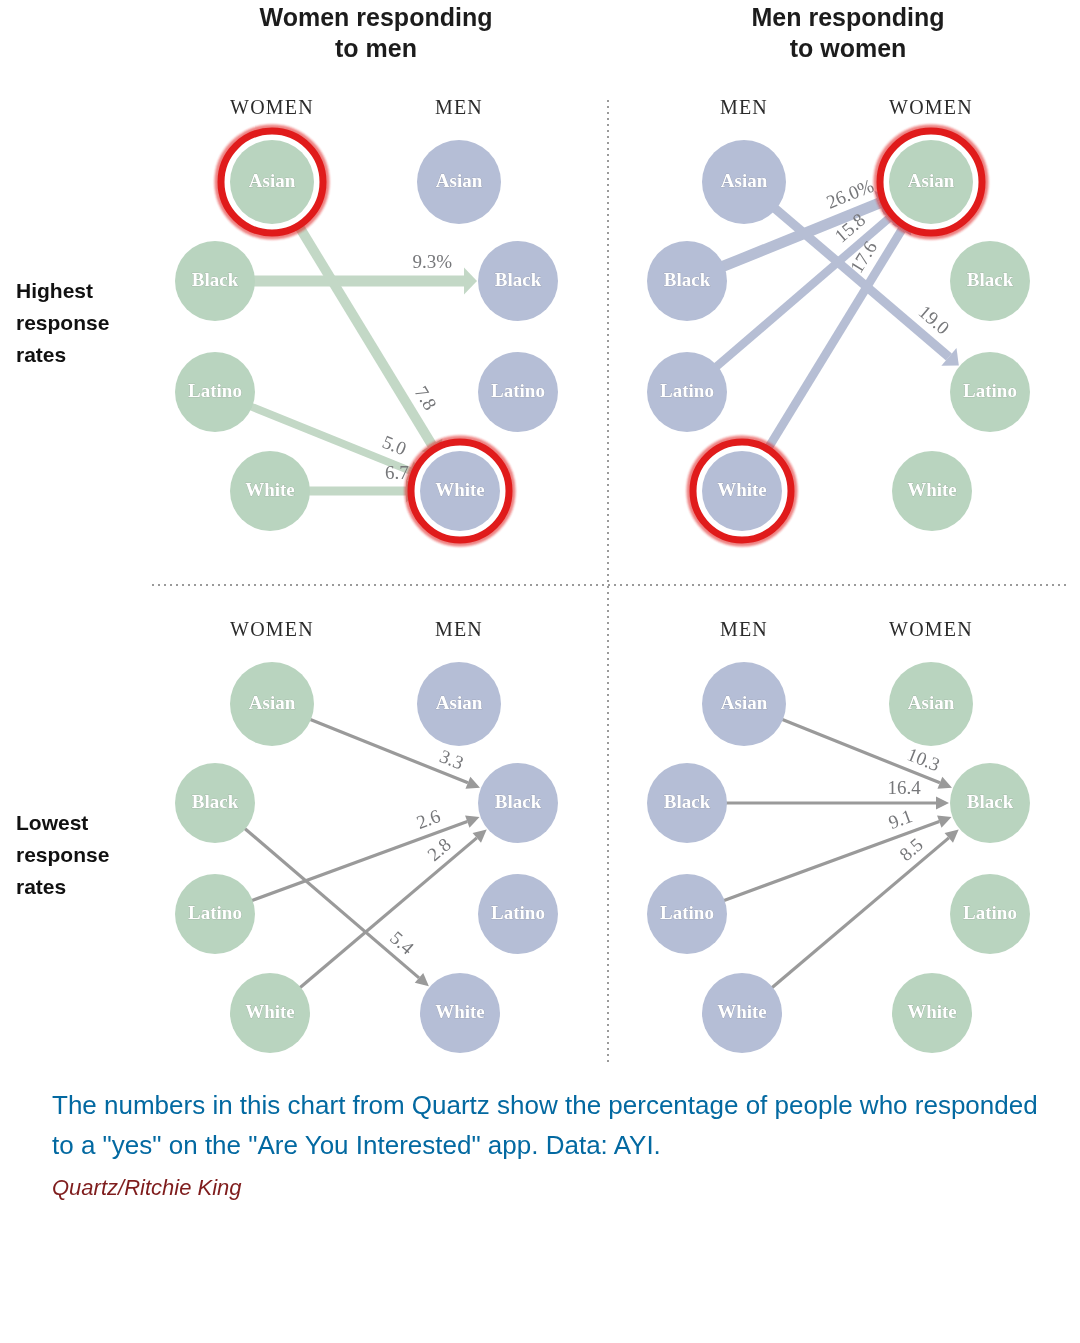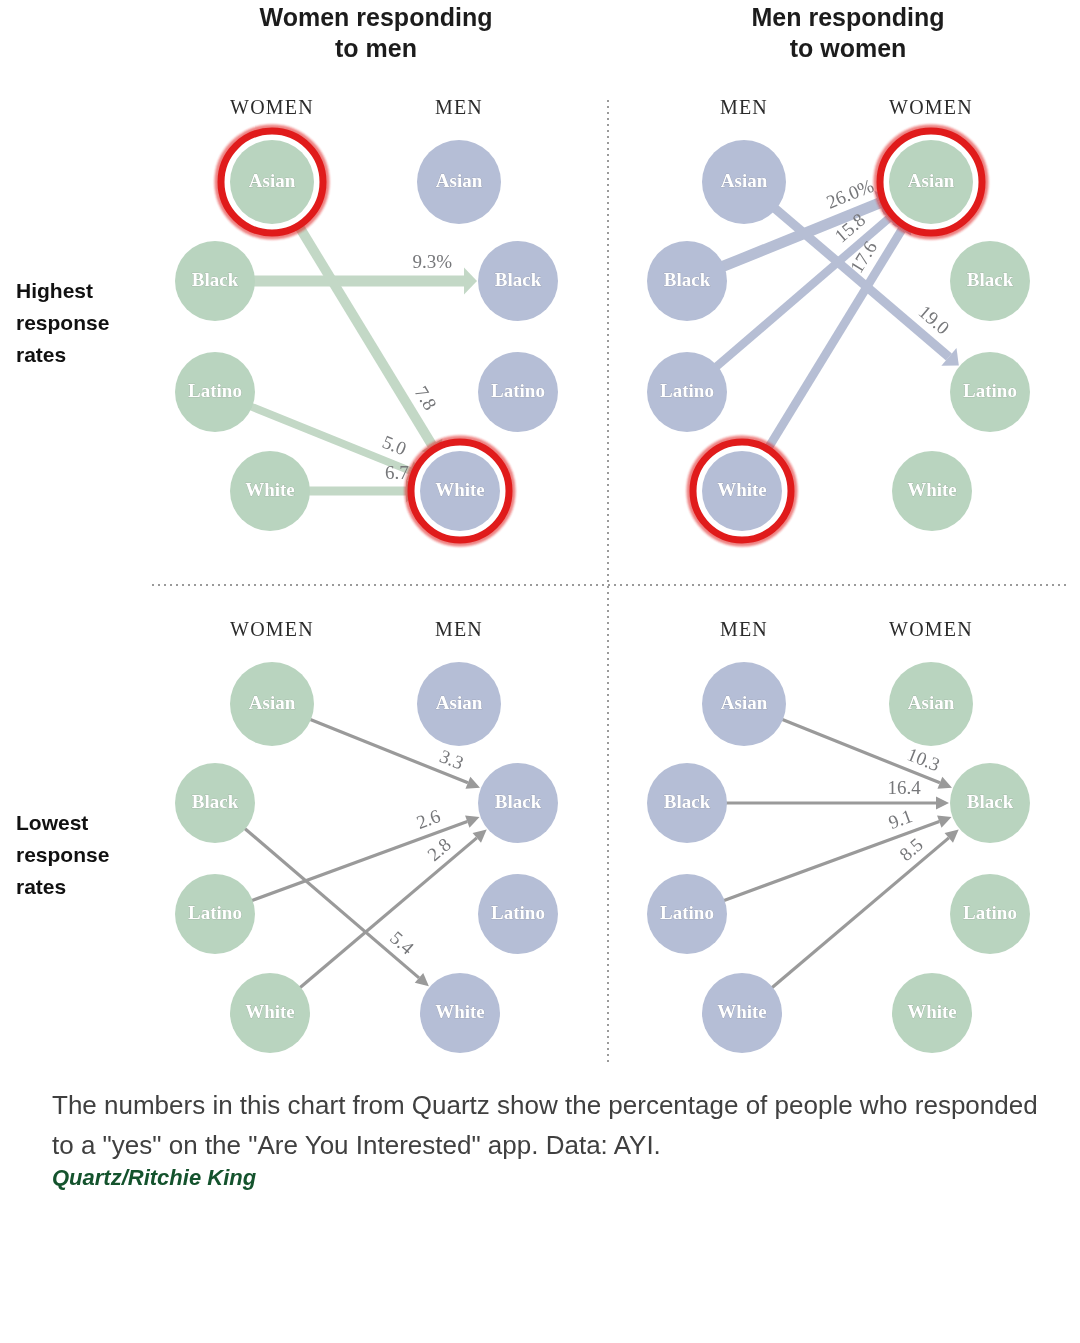--- a/index.html
+++ b/index.html
@@ -48,29 +48,28 @@
     font-family:"Liberation Serif", serif;
     font-size:19px;
     fill:#76777a;
     text-anchor:middle;
     dominant-baseline:middle;
   }
   .caption{
     font-family:"Liberation Sans", sans-serif;
     font-size:26px;
     line-height:40px;
-    color:#404040;
+    color:#0369a1;
   }
   .credit{
     font-family:"Liberation Sans", sans-serif;
     font-style:italic;
     font-size:22px;
-    color:#14532d;
-    margin-top:0;
-    font-weight:bold;
+    color:#7f1d1d;
+    margin-top:10px;
   }
   #footer{
     position:absolute;
     left:52px; top:1085px; width:990px;
   }
   .divider{stroke:#9a9a9a;stroke-width:2;stroke-dasharray:2 4;stroke-linecap:butt;}
 </style>
 </head>
 <body>
 

